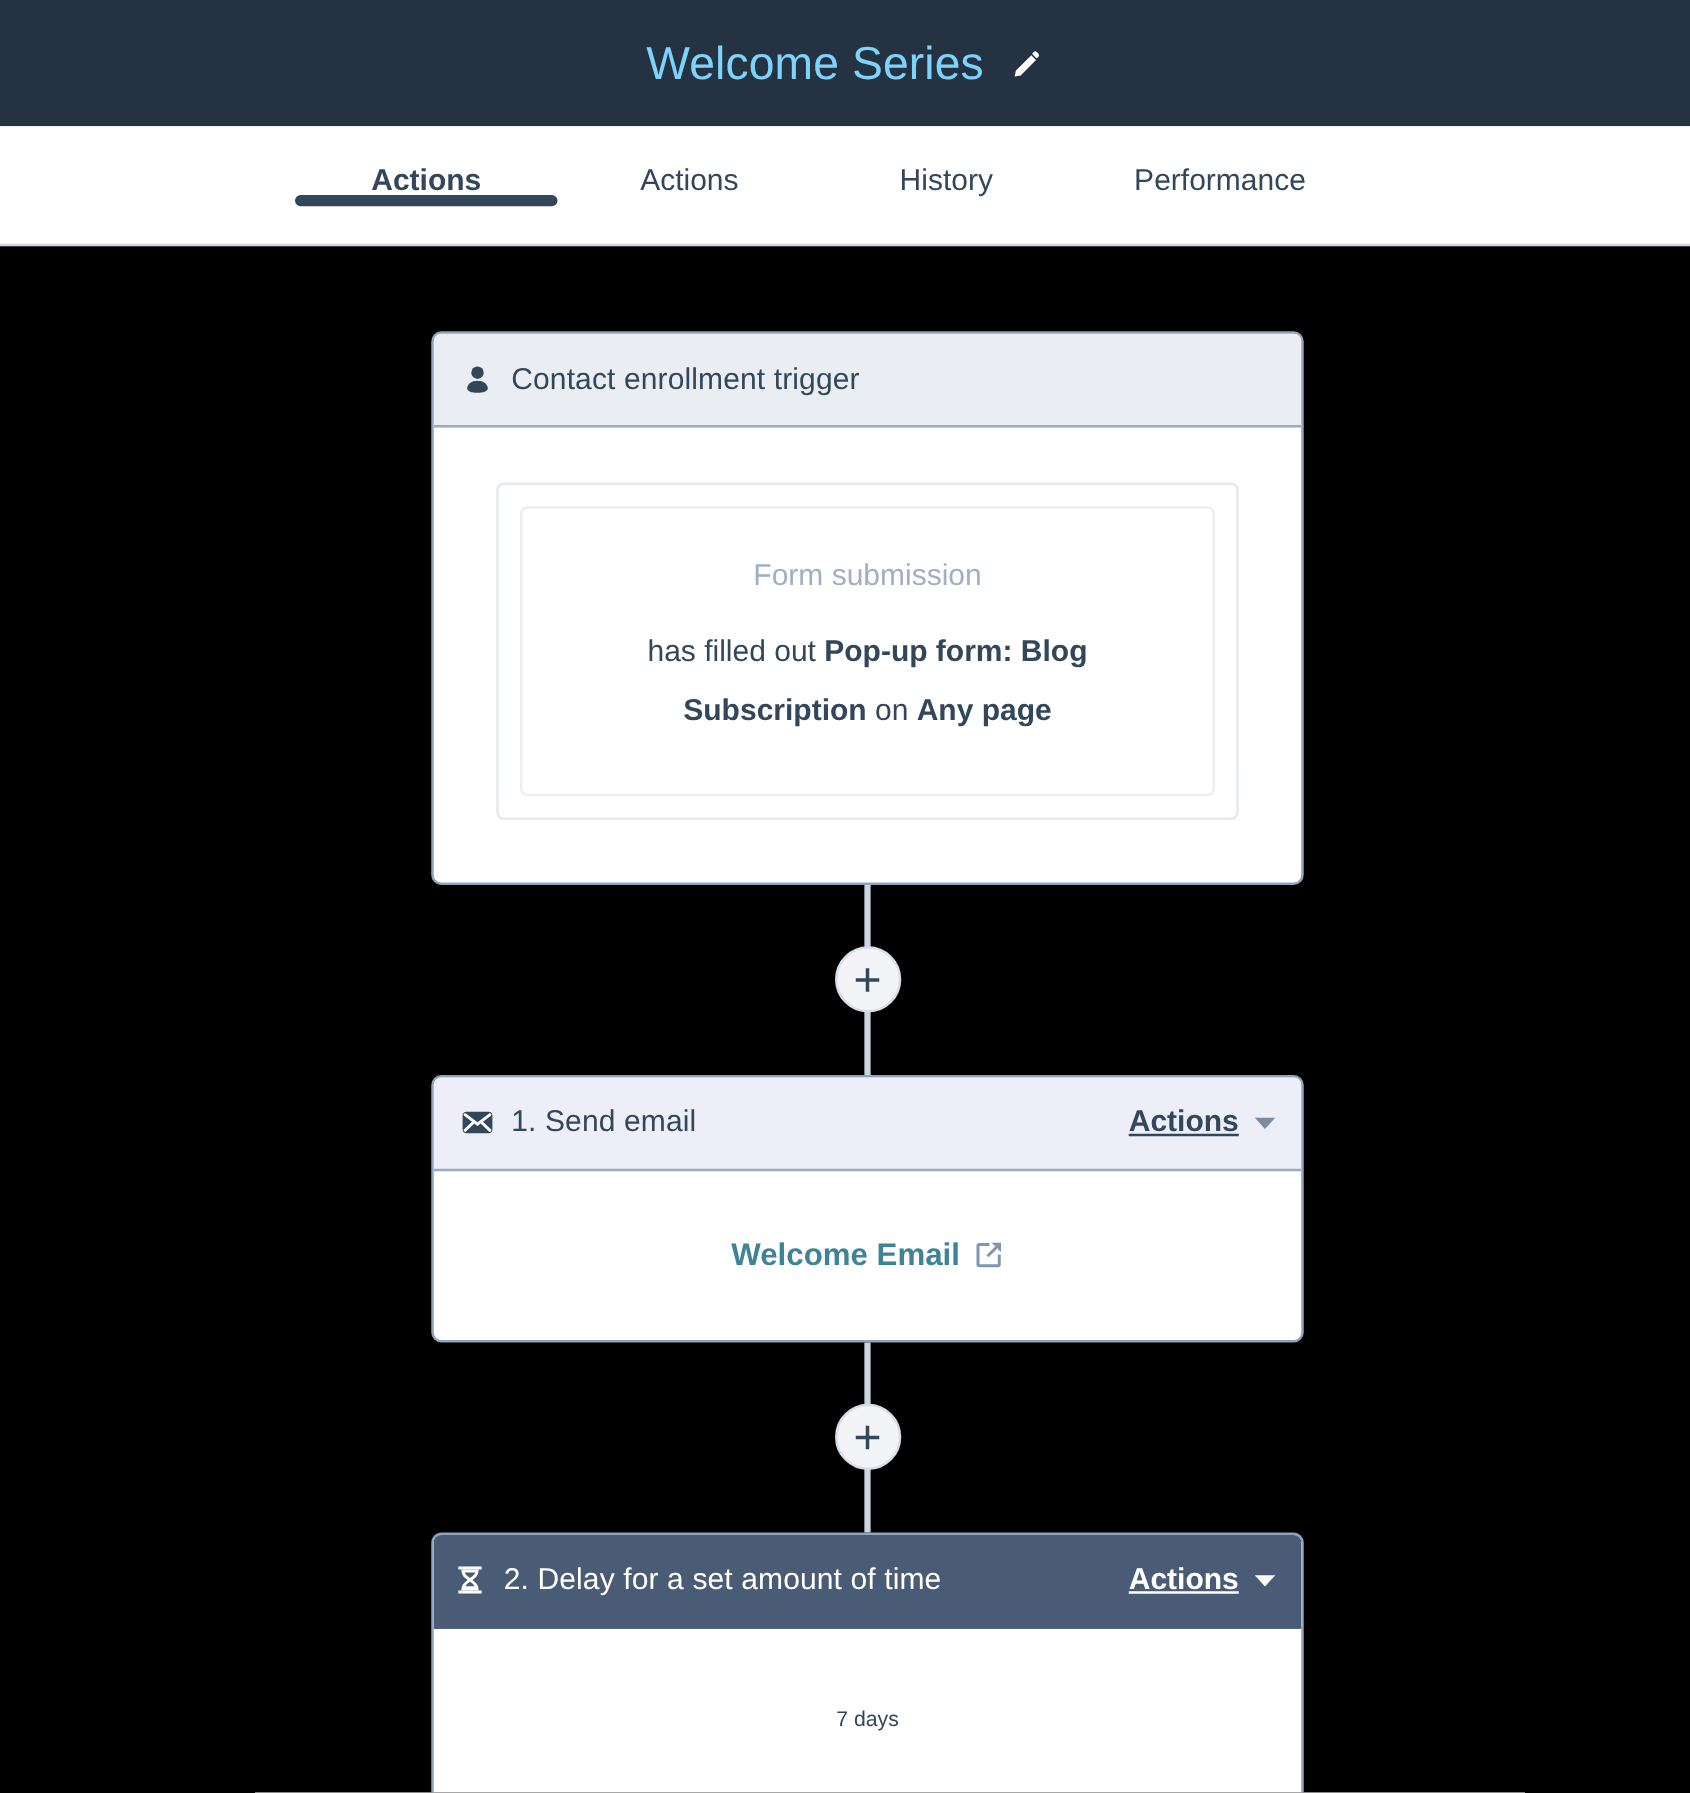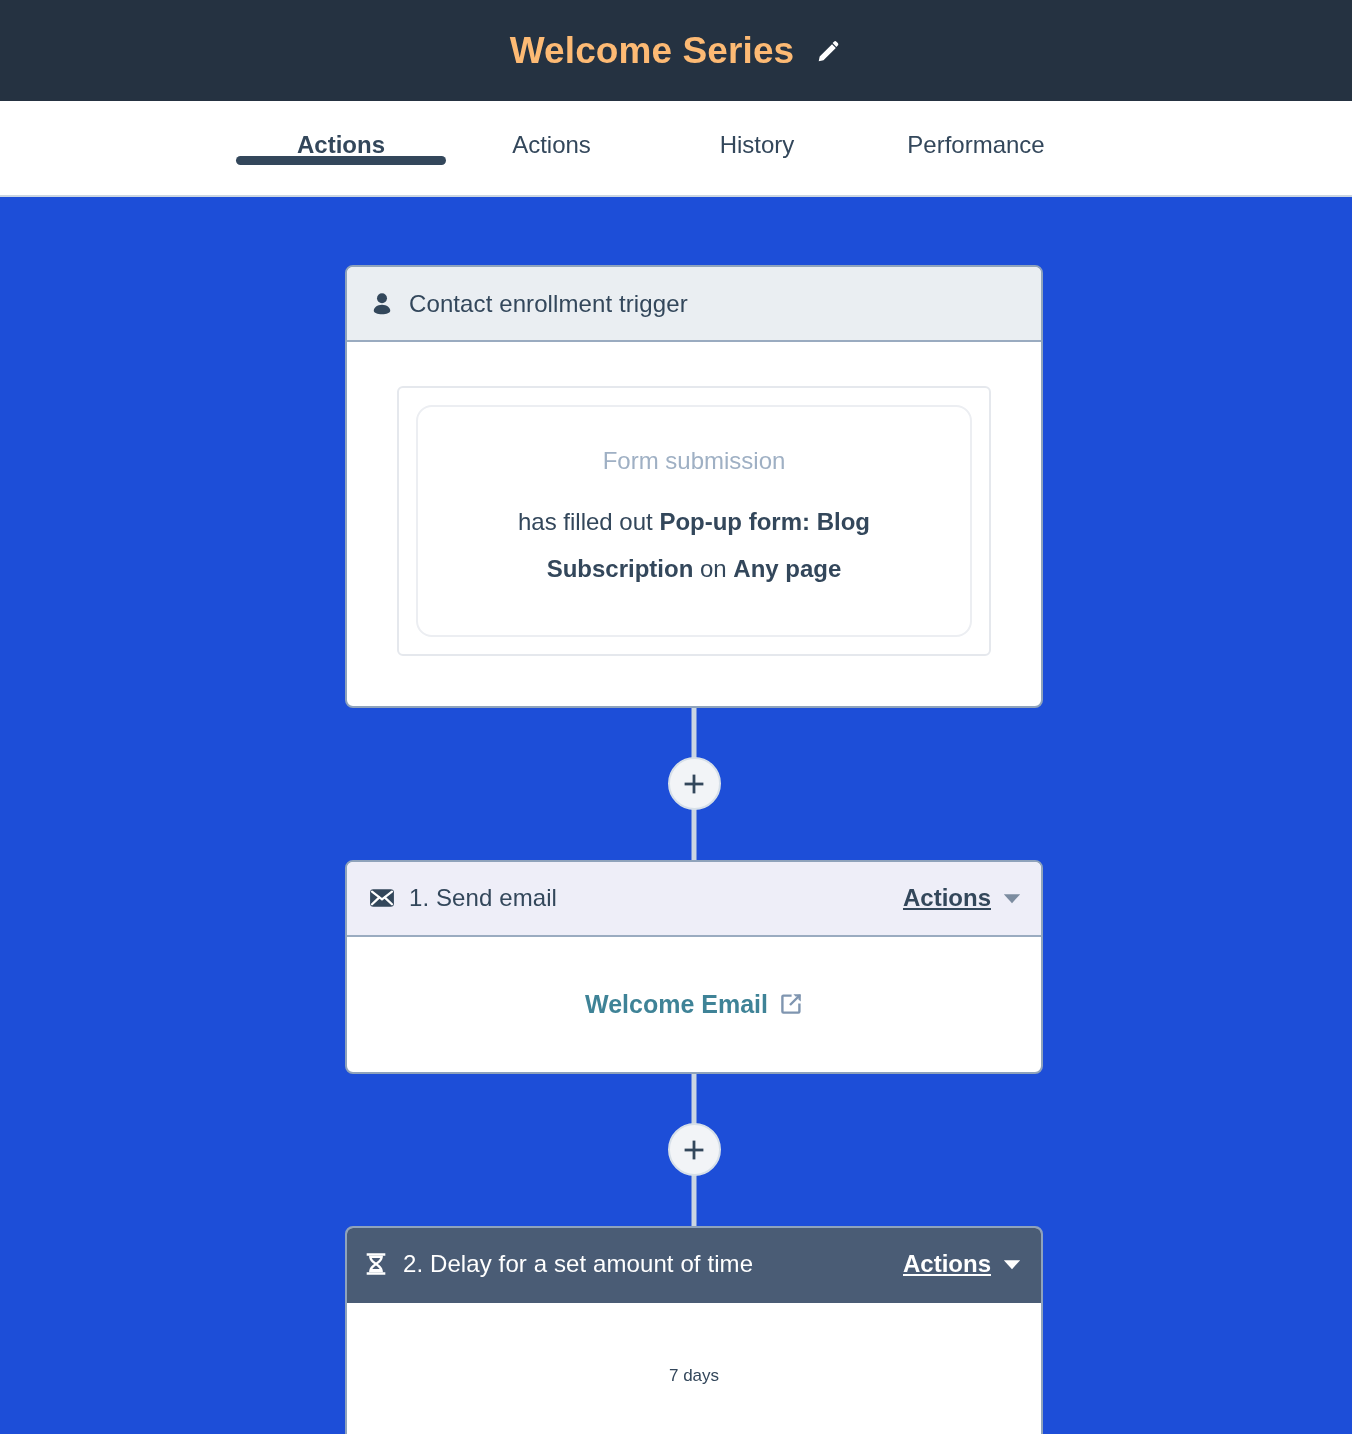--- a/index.html
+++ b/index.html
@@ -15,23 +15,23 @@
   
   .titlebar {
     height: 101px;
     background: #253241;
     display: flex;
     align-items: center;
     justify-content: center;
     gap: 22px;
   }
   .titlebar-title {
-    color: #fdba74;
+    color: #7dd3fc;
     font-size: 37px;
-    font-weight: 700;
+    font-weight: 400;
     letter-spacing: 0.1px;
   }
   .pencil-icon {
     width: 26px;
     height: 26px;
     display: block;
     cursor: pointer;
   }
 
   
@@ -68,21 +68,21 @@
     right: 0;
     height: 9px;
     border-radius: 5px;
     background: #33475b;
   }
 
   
   .canvas {
     position: relative;
     height: 1237px;
-    background: #1d4ed8;
+    background: #000000;
     overflow: hidden;
   }
 
   .flow {
     position: absolute;
     left: 345px;
     top: 68px;
     width: 698px;
   }
 
@@ -182,21 +182,21 @@
   .trigger-body {
     padding: 44px 50px 50px 50px;
   }
   .trigger-outer {
     border: 2px solid #e5e8ed;
     border-radius: 6px;
     padding: 17px;
   }
   .trigger-inner {
     border: 2px solid #eceef2;
-    border-radius: 16px;
+    border-radius: 6px;
     padding: 40px 40px 42px 40px;
     text-align: center;
   }
   .trigger-kind {
     font-size: 24px;
     color: #9fb0c4;
     margin-bottom: 24px;
   }
   .trigger-text {
     font-size: 24px;

